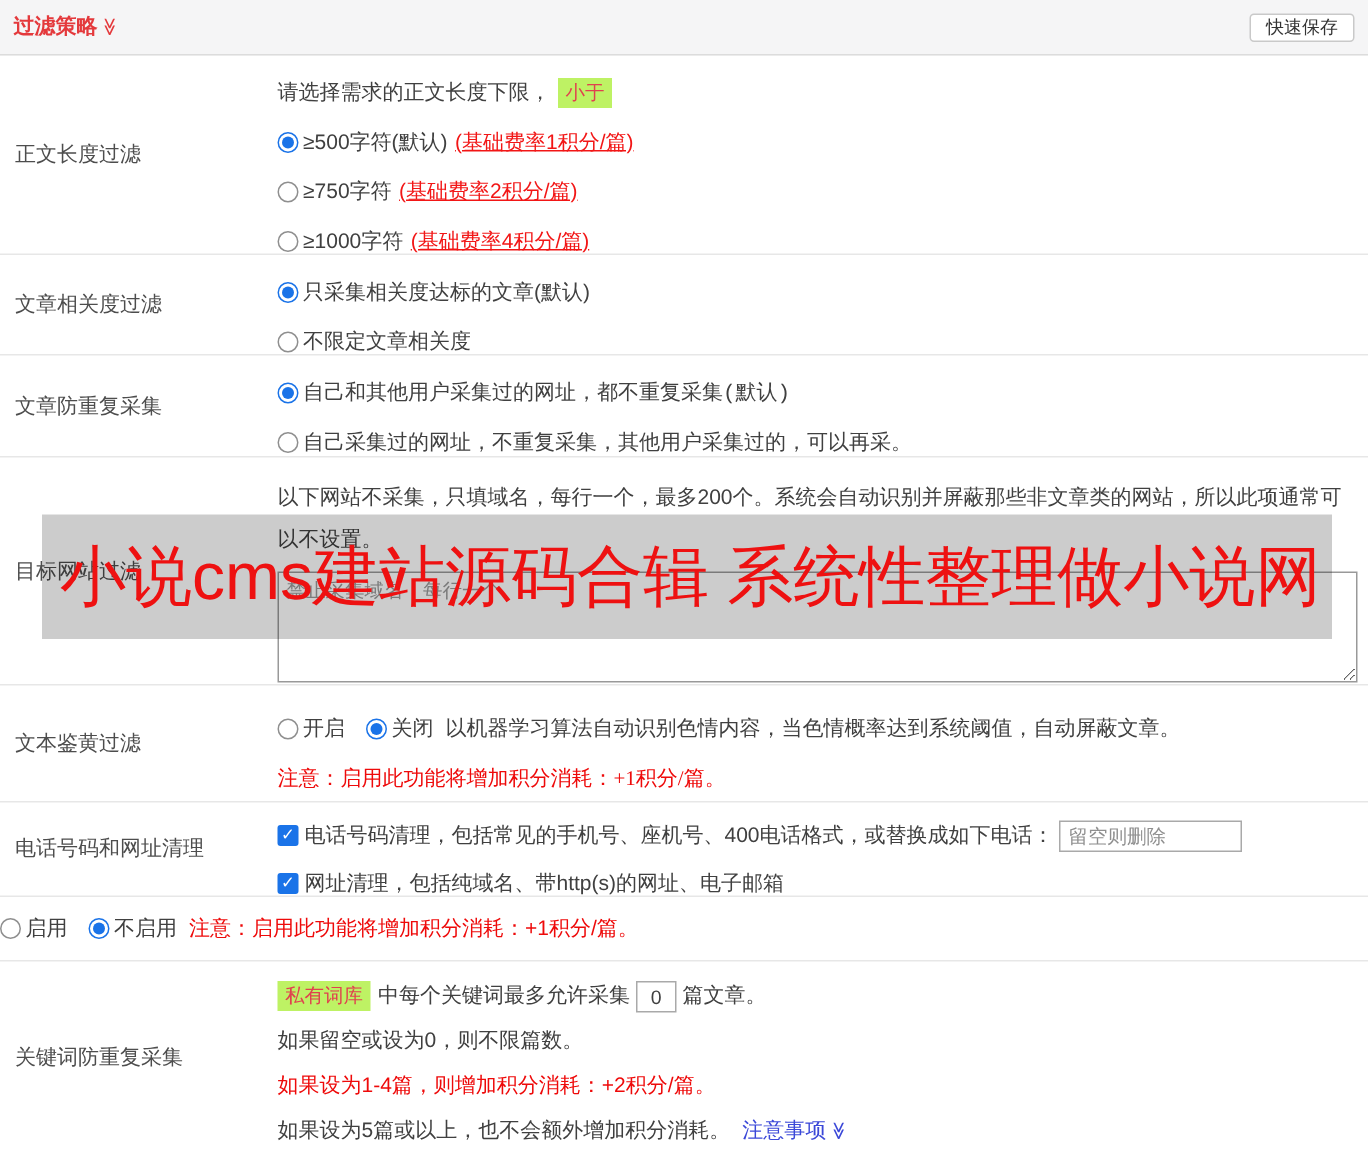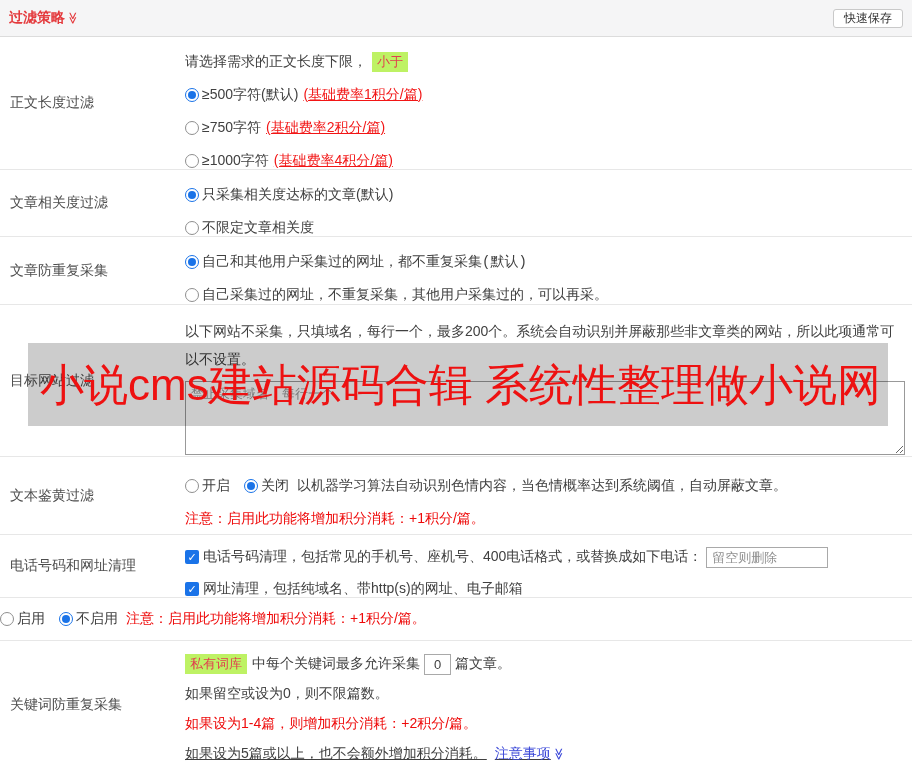--- a/index.html
+++ b/index.html
@@ -123,21 +123,21 @@
   </div>
 
   <div class="row" style="height:152px;">
     <div class="row-label">目标网站过滤</div>
     <div class="row-content">
       <div class="sites-desc">以下网站不采集，只填域名，每行一个，最多200个。系统会自动识别并屏蔽那些非文章类的网站，所以此项通常可以不设置。</div>
       <textarea class="sites-textarea" placeholder="禁止采集域名，每行一个" style=""></textarea>
     </div>
   </div>
 
-  <div class="row" style="height:78px;">
+  <div class="row" style="height:78px;font-family:Liberation Serif, serif;">
     <div class="row-label">文本鉴黄过滤</div>
     <div class="row-content" style="padding-top:12px;">
       <div class="cline">
         <span class="radio"></span>
         <span class="opt-gap">开启</span>
         <span class="radio checked"></span>
         <span>关闭</span>
         <span class="desc-gap">以机器学习算法自动识别色情内容，当色情概率达到系统阈值，自动屏蔽文章。</span>
       </div>
       <div class="cline note">注意：启用此功能将增加积分消耗：+1积分/篇。</div>
@@ -173,21 +173,21 @@
     <div class="row-label">关键词防重复采集</div>
     <div class="row-content">
       <div class="cline" style="min-height:30px;">
         <span class="tag" style="margin-left:0;">私有词库</span>
         <span>中每个关键词最多允许采集</span>
         <input type="text" class="num-input" value="0" style="">
         <span>篇文章。</span>
       </div>
       <div class="cline" style="min-height:30px;">如果留空或设为0，则不限篇数。</div>
       <div class="cline note" style="min-height:30px;">如果设为1-4篇，则增加积分消耗：+2积分/篇。</div>
-      <div class="cline" style="min-height:30px;text-decoration:underline;">
+      <div class="cline" style="min-height:30px;">
         <span>如果设为5篇或以上，也不会额外增加积分消耗。</span>
         <span class="link desc-gap">
           <span>注意事项</span><span class="chev">≫</span>
         </span>
       </div>
     </div>
   </div>
 
   <div class="watermark">
     <span class="watermark-text">小说cms建站源码合辑 系统性整理做小说网</span>

